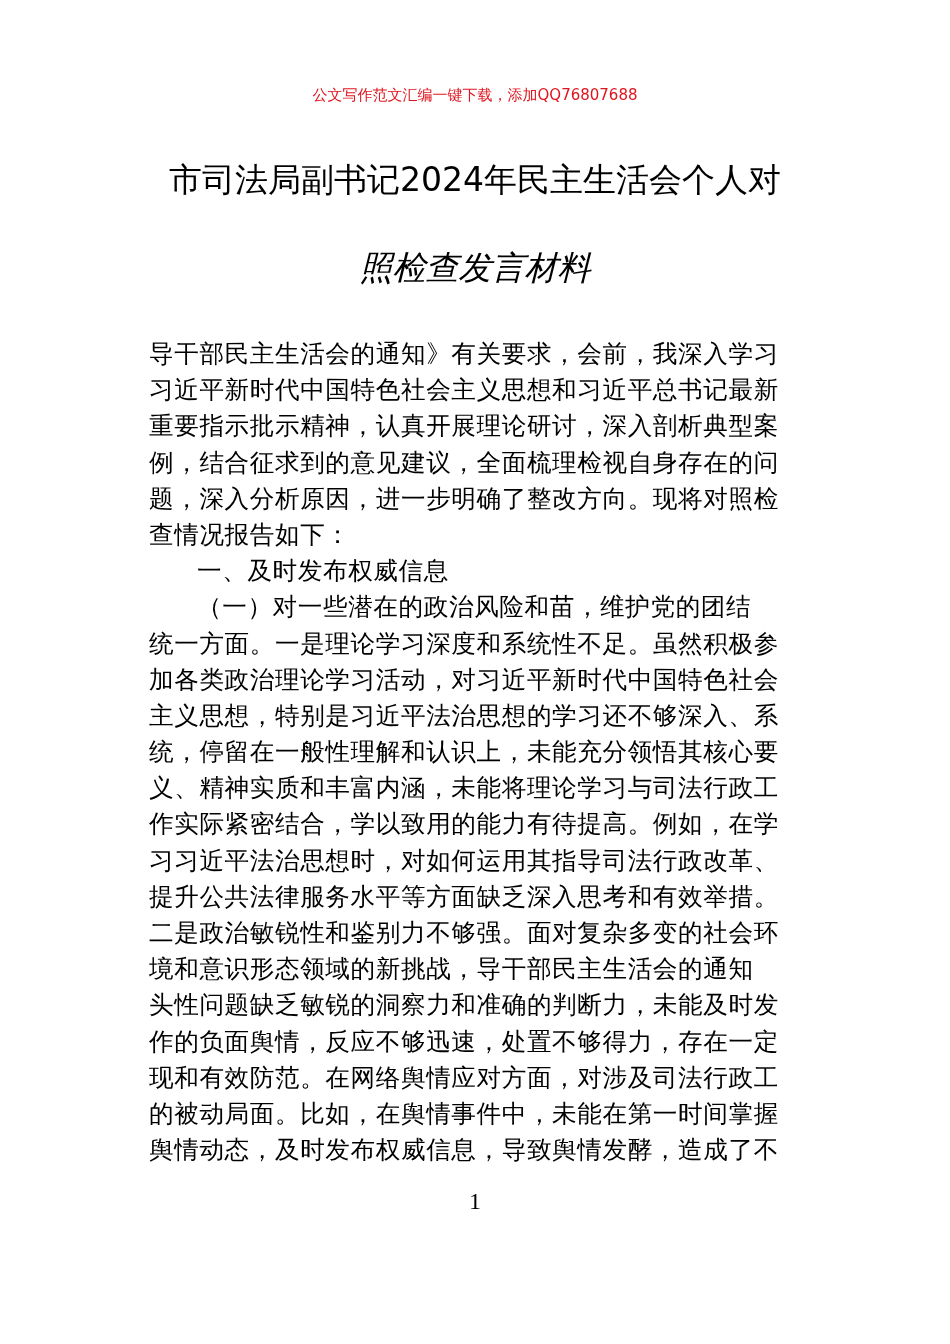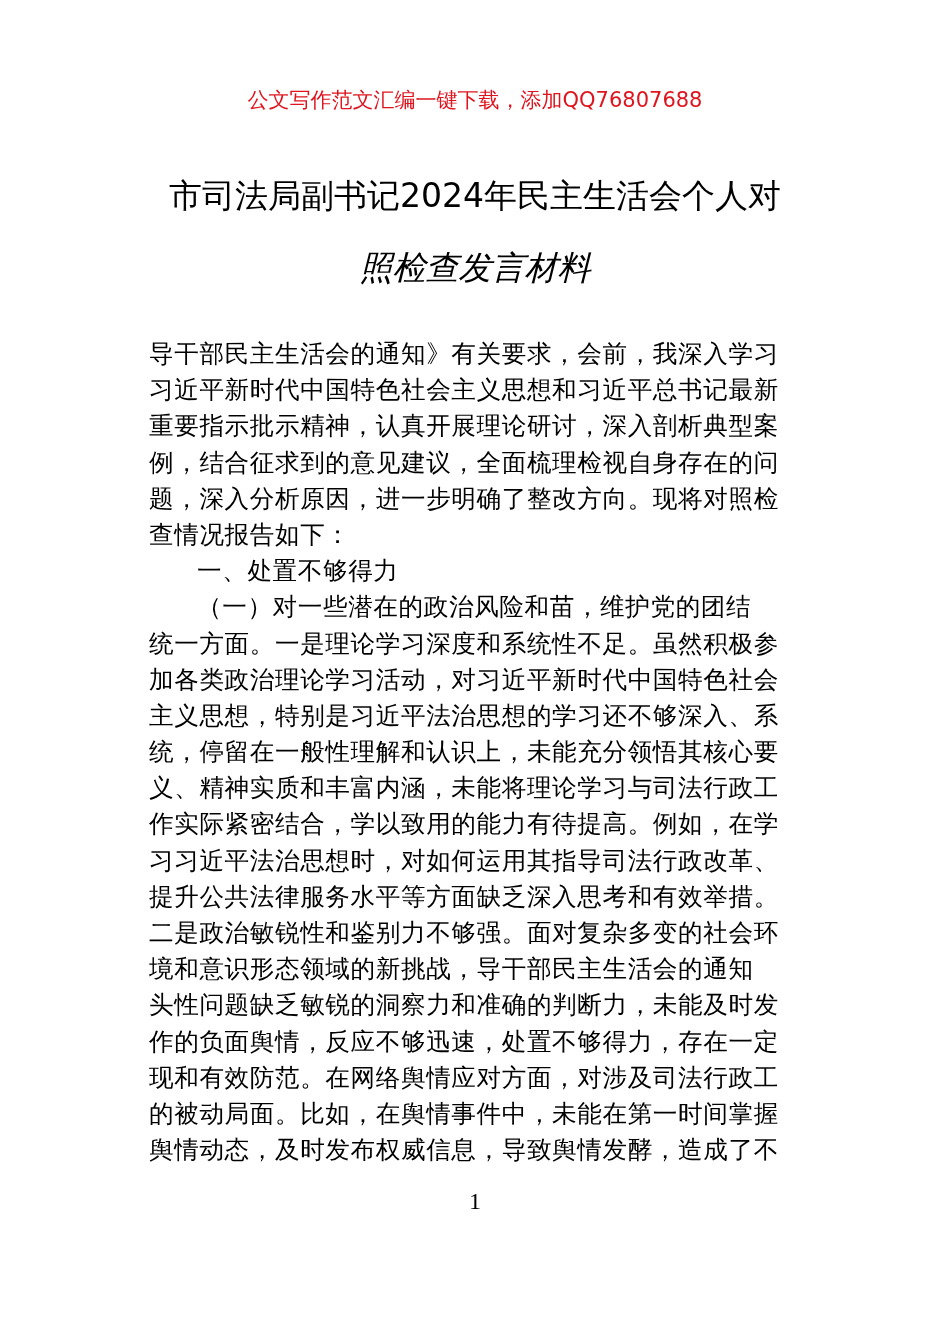--- a/index.html
+++ b/index.html
@@ -1,22 +1,22 @@
 <!DOCTYPE html>
 <html><head>
 <meta charset="utf-8">
 <style>
   html, body { margin:0; padding:0; background:#ffffff; }
   body { width:950px; height:1344px; position:relative; overflow:hidden;
          font-family:"DejaVu Sans", sans-serif; color:#000; }
   .header-note { position:absolute; top:86px; left:0; width:950px; text-align:center;
-                 font-size:21px; color:#e0141e; letter-spacing:0px; }
+                 font-size:15px; color:#e0141e; letter-spacing:0px; }
   .title { position:absolute; left:0; width:950px; text-align:center;
            font-size:33px; color:#000; white-space:nowrap; }
-  .title.l1 { top:174px; }
+  .title.l1 { top:158px; }
   .title.l2 { top:246px;font-style:italic; }
   .body { position:absolute; left:149px; top:336px; width:660px; }
   .line { height:36.2px; line-height:36.2px; font-size:24.6px; white-space:nowrap;
           letter-spacing:0.6px; }
   .line.indent { padding-left:48px; }
   .page-number { position:absolute; top:1188px; left:0; width:950px; text-align:center;
                  font-family:"Liberation Serif", serif; font-size:24px; }
 </style>
 </head>
 <body>
@@ -26,21 +26,21 @@
 <div class="title l1">市司法局副书记2024年民主生活会个人对</div>
 <div class="title l2">照检查发言材料</div>
 
 <div class="body">
   <div class="line">导干部民主生活会的通知》有关要求，会前，我深入学习</div>
   <div class="line">习近平新时代中国特色社会主义思想和习近平总书记最新</div>
   <div class="line">重要指示批示精神，认真开展理论研讨，深入剖析典型案</div>
   <div class="line">例，结合征求到的意见建议，全面梳理检视自身存在的问</div>
   <div class="line">题，深入分析原因，进一步明确了整改方向。现将对照检</div>
   <div class="line">查情况报告如下：</div>
-  <div class="line indent">一、处置不够得力</div>
+  <div class="line indent">一、及时发布权威信息</div>
   <div class="line indent">（一）对一些潜在的政治风险和苗，维护党的团结</div>
   <div class="line">统一方面。一是理论学习深度和系统性不足。虽然积极参</div>
   <div class="line">加各类政治理论学习活动，对习近平新时代中国特色社会</div>
   <div class="line">主义思想，特别是习近平法治思想的学习还不够深入、系</div>
   <div class="line">统，停留在一般性理解和认识上，未能充分领悟其核心要</div>
   <div class="line">义、精神实质和丰富内涵，未能将理论学习与司法行政工</div>
   <div class="line">作实际紧密结合，学以致用的能力有待提高。例如，在学</div>
   <div class="line">习习近平法治思想时，对如何运用其指导司法行政改革、</div>
   <div class="line">提升公共法律服务水平等方面缺乏深入思考和有效举措。</div>
   <div class="line">二是政治敏锐性和鉴别力不够强。面对复杂多变的社会环</div>

